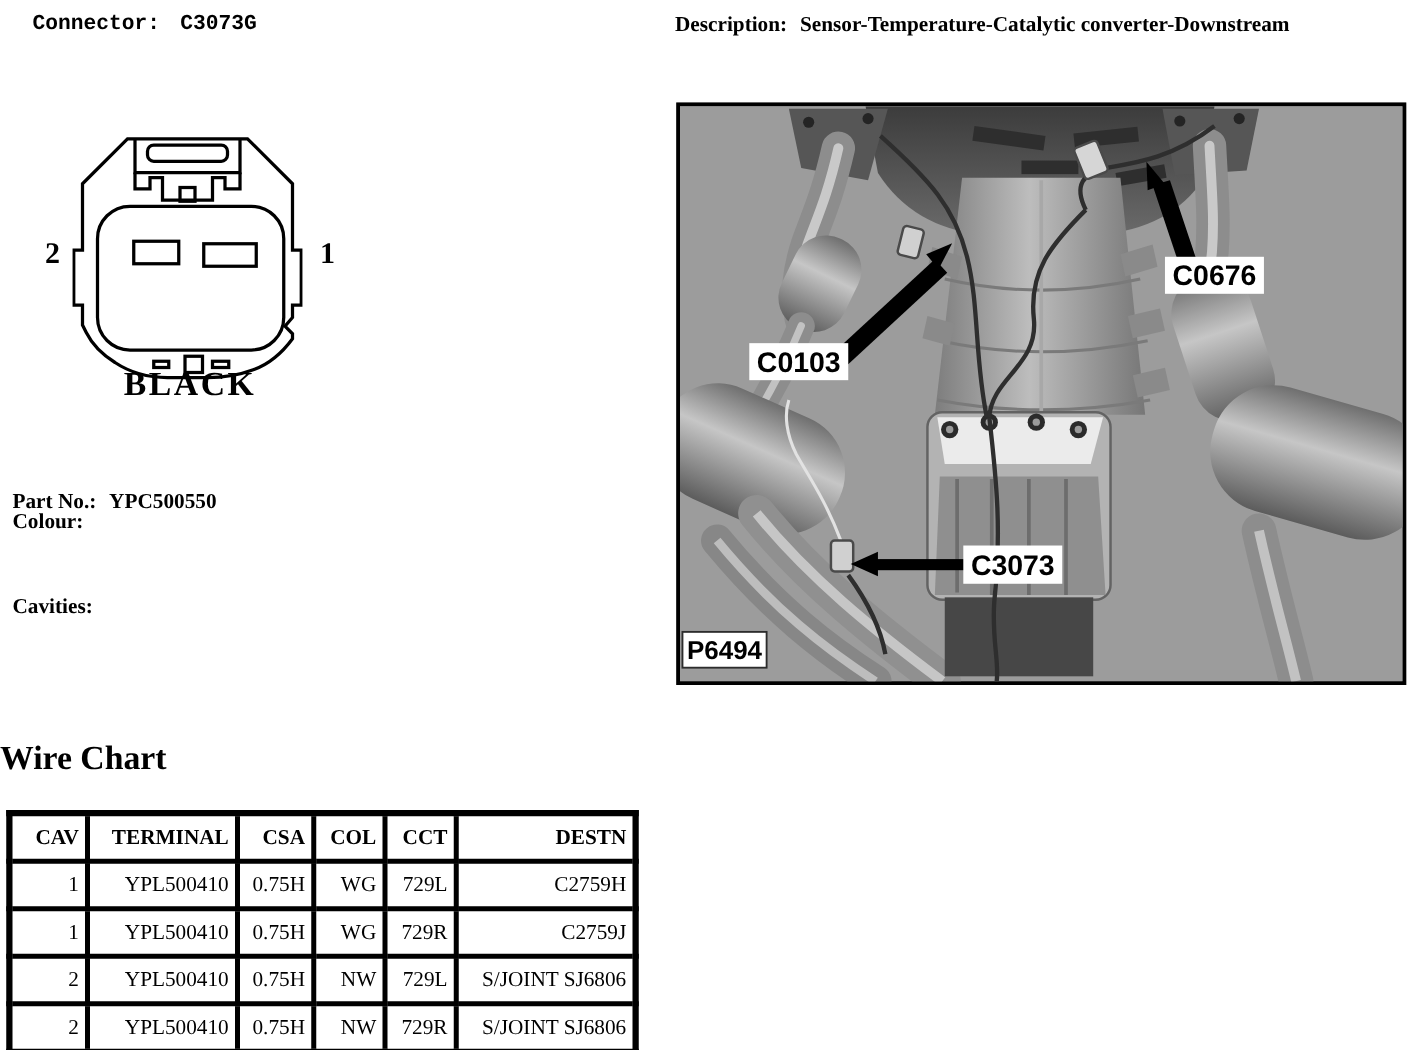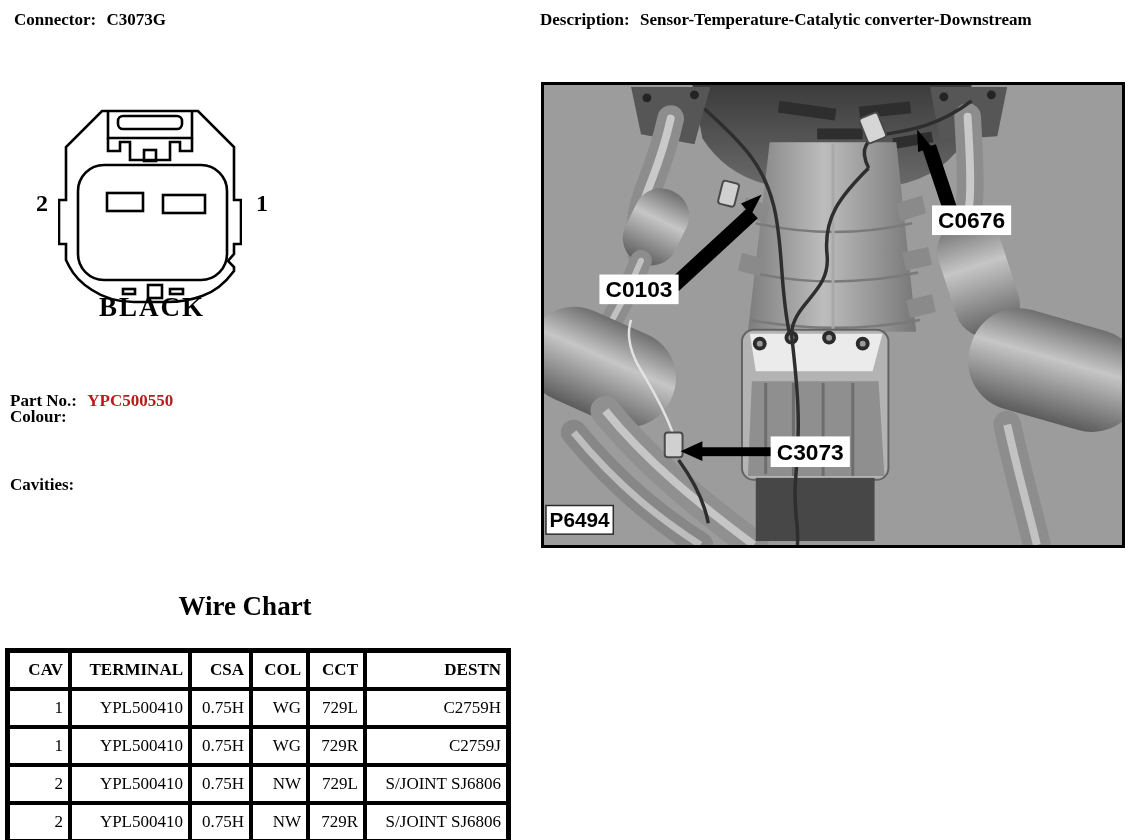--- a/index.html
+++ b/index.html
@@ -2,46 +2,46 @@
 <html><head>
 <meta charset="utf-8">
 <style>
   html,body{margin:0;padding:0;background:#fff;}
   .page{
     position:relative;width:1132px;height:840px;background:#ffffff;
     font-family:"Liberation Serif",serif;color:#000;overflow:hidden;
   }
   .hline{position:absolute;font-size:17px;font-weight:bold;white-space:nowrap;}
   .hline .val{margin-left:6px;}
-  .green{color:#b91c1c;margin-top:14px;}
+  .green{color:#000000;margin-top:14px;}
   .pin-label{position:absolute;font-size:24px;font-weight:bold;}
   .housing-colour{position:absolute;font-size:27px;font-weight:bold;letter-spacing:2px;}
   .photo-frame{
     position:absolute;left:541px;top:82px;width:584px;height:466px;
     border:3px solid #000;box-sizing:border-box;background:#9c9c9c;
   }
-  .wire-title{position:absolute;left:0;top:591px;width:490px;text-align:center;
+  .wire-title{position:absolute;left:0;top:591px;width:490px;
     font-size:27px;font-weight:bold;}
   table.wire{
     position:absolute;left:5px;top:648px;border-collapse:collapse;
     border:5px solid #000;background:#fff;table-layout:fixed;
   }
   table.wire th,table.wire td{
     border:4px solid #000;font-size:17px;text-align:right;
     padding:4px 5px;height:26px;white-space:nowrap;overflow:hidden;
   }
   table.wire th{font-weight:bold;}
   svg text.callout{font-family:"Liberation Sans",sans-serif;font-weight:bold;}
 </style>
 </head>
 <body>
 
 <div class="page">
 
-  <div class="hline" style="left:14px;top:10px;">
+  <div class="hline" style="left:26px;top:10px;font-family:Liberation Mono, monospace;">
     <span>Connector:</span>
     <span class="val">C3073G</span>
   </div>
   <div class="hline" style="left:540px;top:10px;text-align:center;">
     <span>Description:</span>
     <span class="val">Sensor-Temperature-Catalytic converter-Downstream</span>
   </div>
 
   <svg style="position:absolute;left:58px;top:108px;" width="184" height="197" viewBox="0 0 184 197">
     <g fill="none" stroke="#000" stroke-width="2.6">

